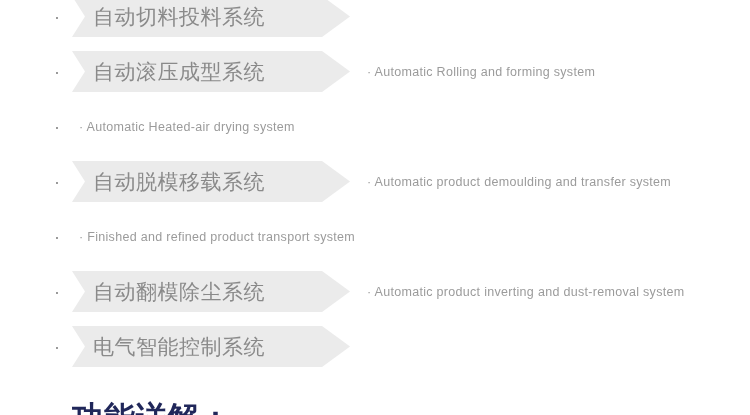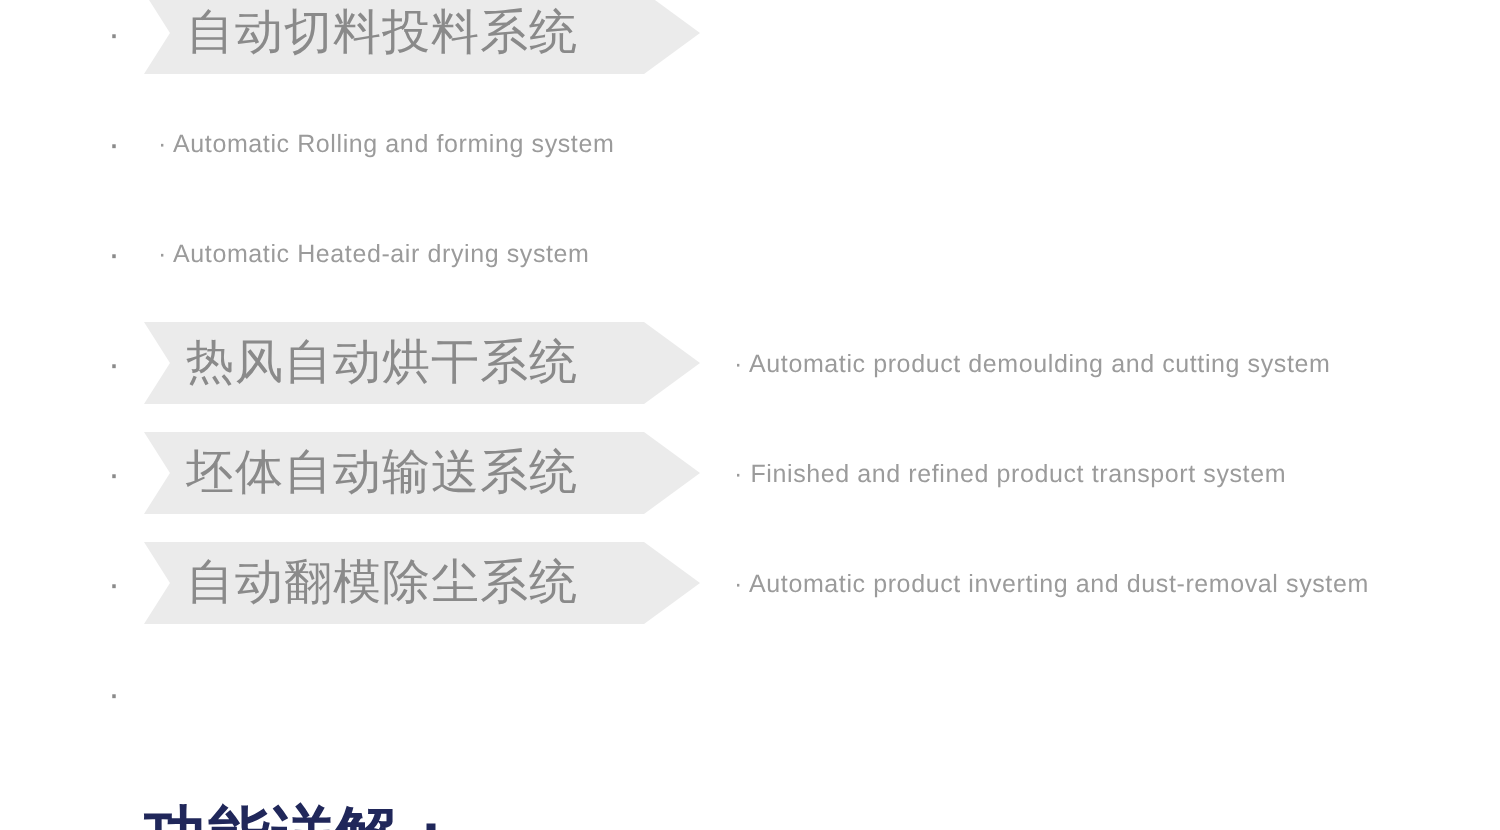--- a/index.html
+++ b/index.html
@@ -50,21 +50,21 @@
     background: var(--banner-bg, #ebebeb);
     clip-path: polygon(0 0, calc(100% - 28px) 0, 100% 50%, calc(100% - 28px) 100%, 0 100%, 13px 50%);
     display: flex;
     align-items: center;
     filter: drop-shadow(0 3px 2px rgba(0,0,0,0.10));
   }
 
   .banner-text {
     display: block;
     padding-left: 21px;
-    font-size: 24px;
+    font-size: 21px;
     line-height: 1;
     letter-spacing: 0.5px;
     font-weight: 400;
     color: var(--banner-text, #8a8a8a);
     white-space: nowrap;
   }
 
   .en-label {
     margin-left: 17px;
     font-size: 12.5px;
@@ -92,52 +92,55 @@
   <div class="systems-list">
     <div class="system-row">
       <span class="bullet">·</span>
       <div class="banner">
         <span class="banner-text">自动切料投料系统</span>
       </div>
     </div>
 
     <div class="system-row">
       <span class="bullet">·</span>
+      <div class="banner">
+        <span class="banner-text">自动滚压成型系统</span>
+      </div>
       <span class="en-label">· Automatic Rolling and forming system</span>
     </div>
 
     <div class="system-row">
       <span class="bullet">·</span>
       <span class="en-label">· Automatic Heated-air drying system</span>
     </div>
 
     <div class="system-row">
       <span class="bullet">·</span>
       <div class="banner">
-        <span class="banner-text">热风自动烘干系统</span>
+        <span class="banner-text">自动脱模移载系统</span>
       </div>
-      <span class="en-label">· Automatic product demoulding and cutting system</span>
+      <span class="en-label">· Automatic product demoulding and transfer system</span>
     </div>
 
     <div class="system-row">
       <span class="bullet">·</span>
-      <div class="banner">
-        <span class="banner-text">坯体自动输送系统</span>
-      </div>
       <span class="en-label">· Finished and refined product transport system</span>
     </div>
 
     <div class="system-row">
       <span class="bullet">·</span>
       <div class="banner">
         <span class="banner-text">自动翻模除尘系统</span>
       </div>
       <span class="en-label">· Automatic product inverting and dust-removal system</span>
     </div>
 
     <div class="system-row">
       <span class="bullet">·</span>
+      <div class="banner">
+        <span class="banner-text">电气智能控制系统</span>
+      </div>
     </div>
   </div>
 
   <div class="section-heading">功能详解：</div>
 
 </div>
 
 </body></html>

